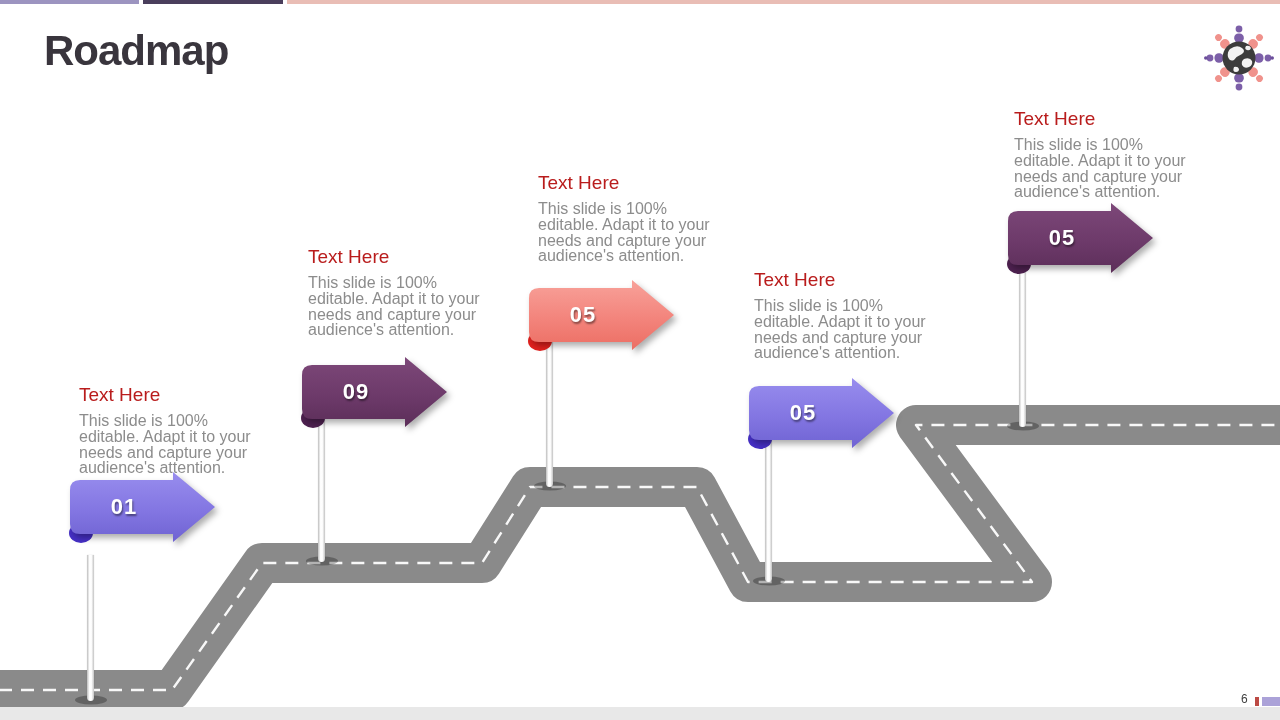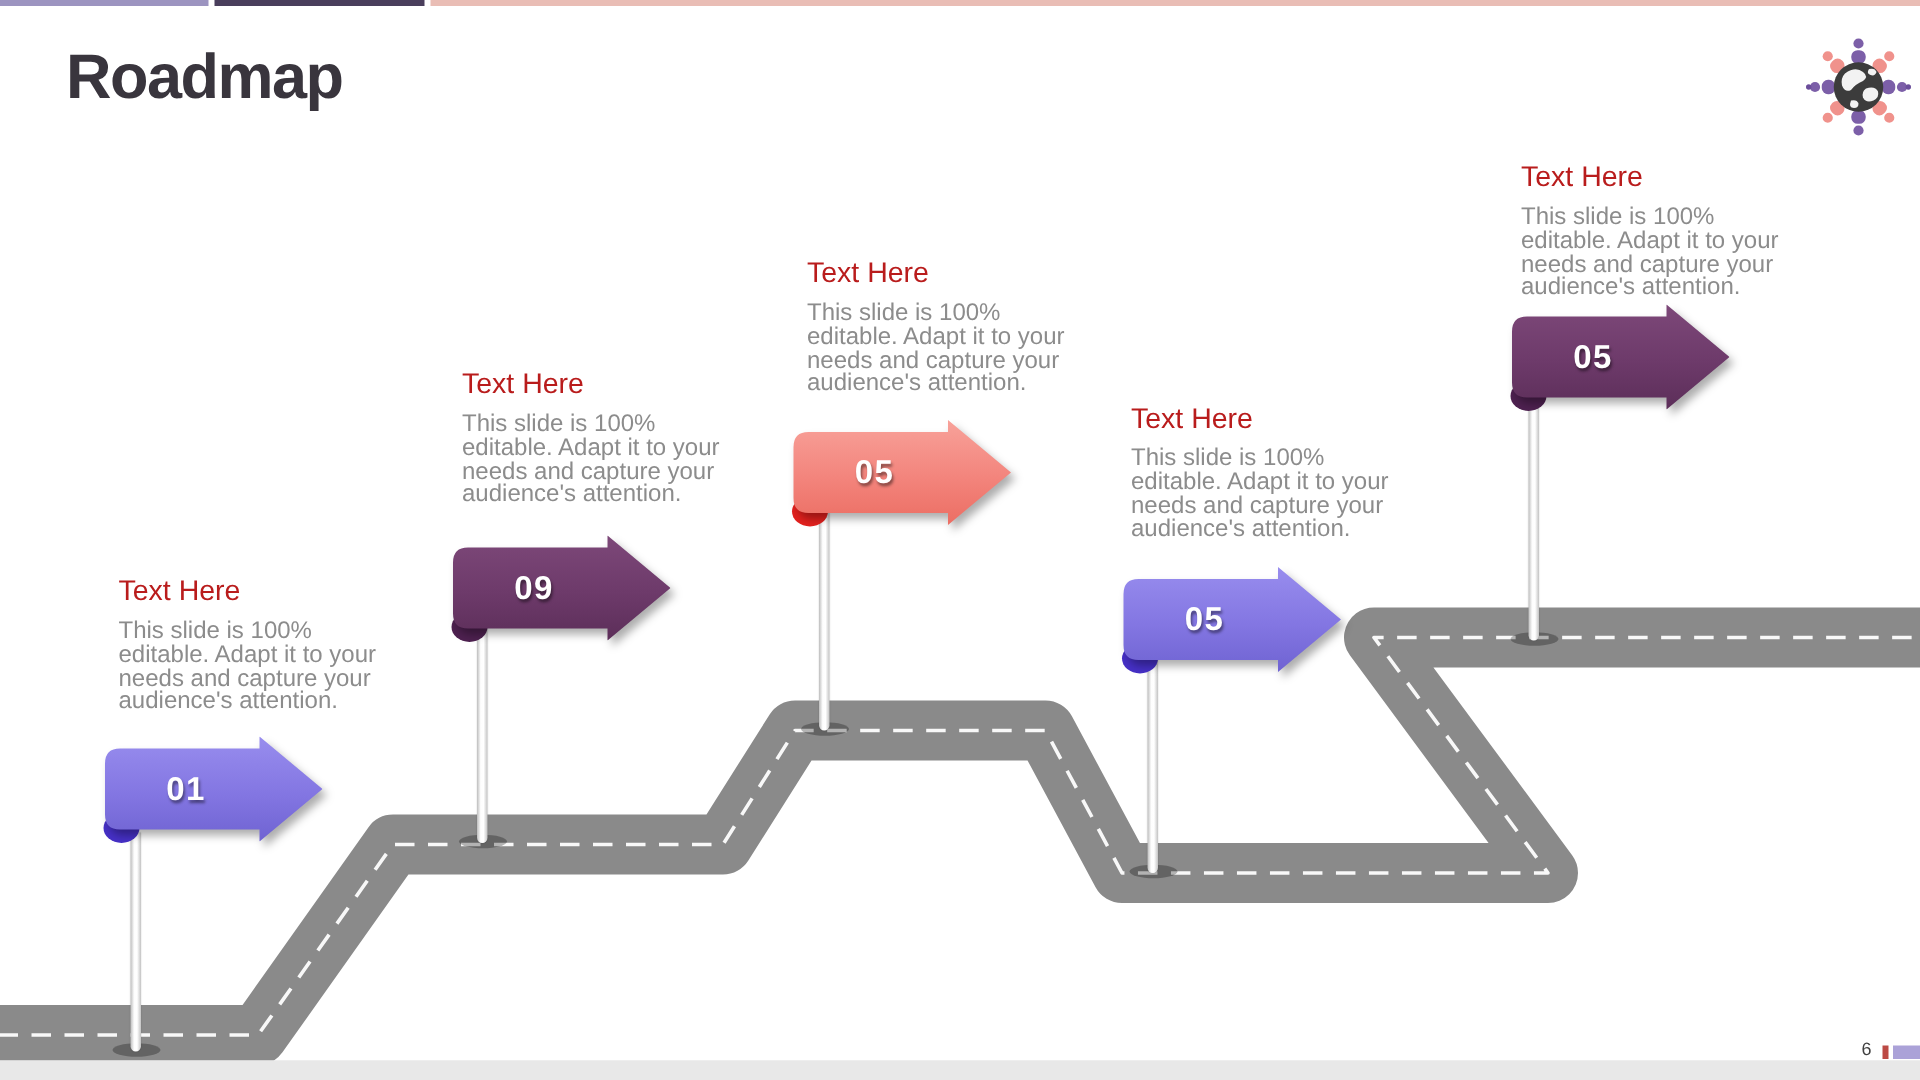--- a/index.html
+++ b/index.html
@@ -32,21 +32,21 @@
   .pole.p4{left:765px;top:436px;height:146px;}
   .pole.p5{left:1019px;top:271px;height:156px;}
 
   
   .sign{position:absolute;width:146px;height:70px;z-index:3;}
   .sign .curl{position:absolute;left:0;top:51px;width:24px;height:20px;border-radius:50%;}
   .sign svg.arrow{position:absolute;left:0;top:0;filter:drop-shadow(3px 4px 3px rgba(0,0,0,.32));}
   .sign .num{position:absolute;left:6px;top:8px;width:98px;height:54px;display:flex;
              align-items:center;justify-content:center;color:#fff;font-size:22px;font-weight:700;
              text-shadow:1px 2px 2px rgba(0,0,0,.45);letter-spacing:1px;z-index:4;}
-  .sign.g1{left:69px;top:491px;}
+  .sign.g1{left:69px;top:472px;}
   .sign.g2{left:301px;top:357px;}
   .sign.g3{left:528px;top:280px;}
   .sign.g4{left:748px;top:378px;}
   .sign.g5{left:1007px;top:203px;}
   .curl.c-indigo{background:#4630C6;}
   .curl.c-plum{background:#4E2150;}
   .curl.c-red{background:#E2211E;}
 
   
   .text-block{position:absolute;width:192px;z-index:3;}

